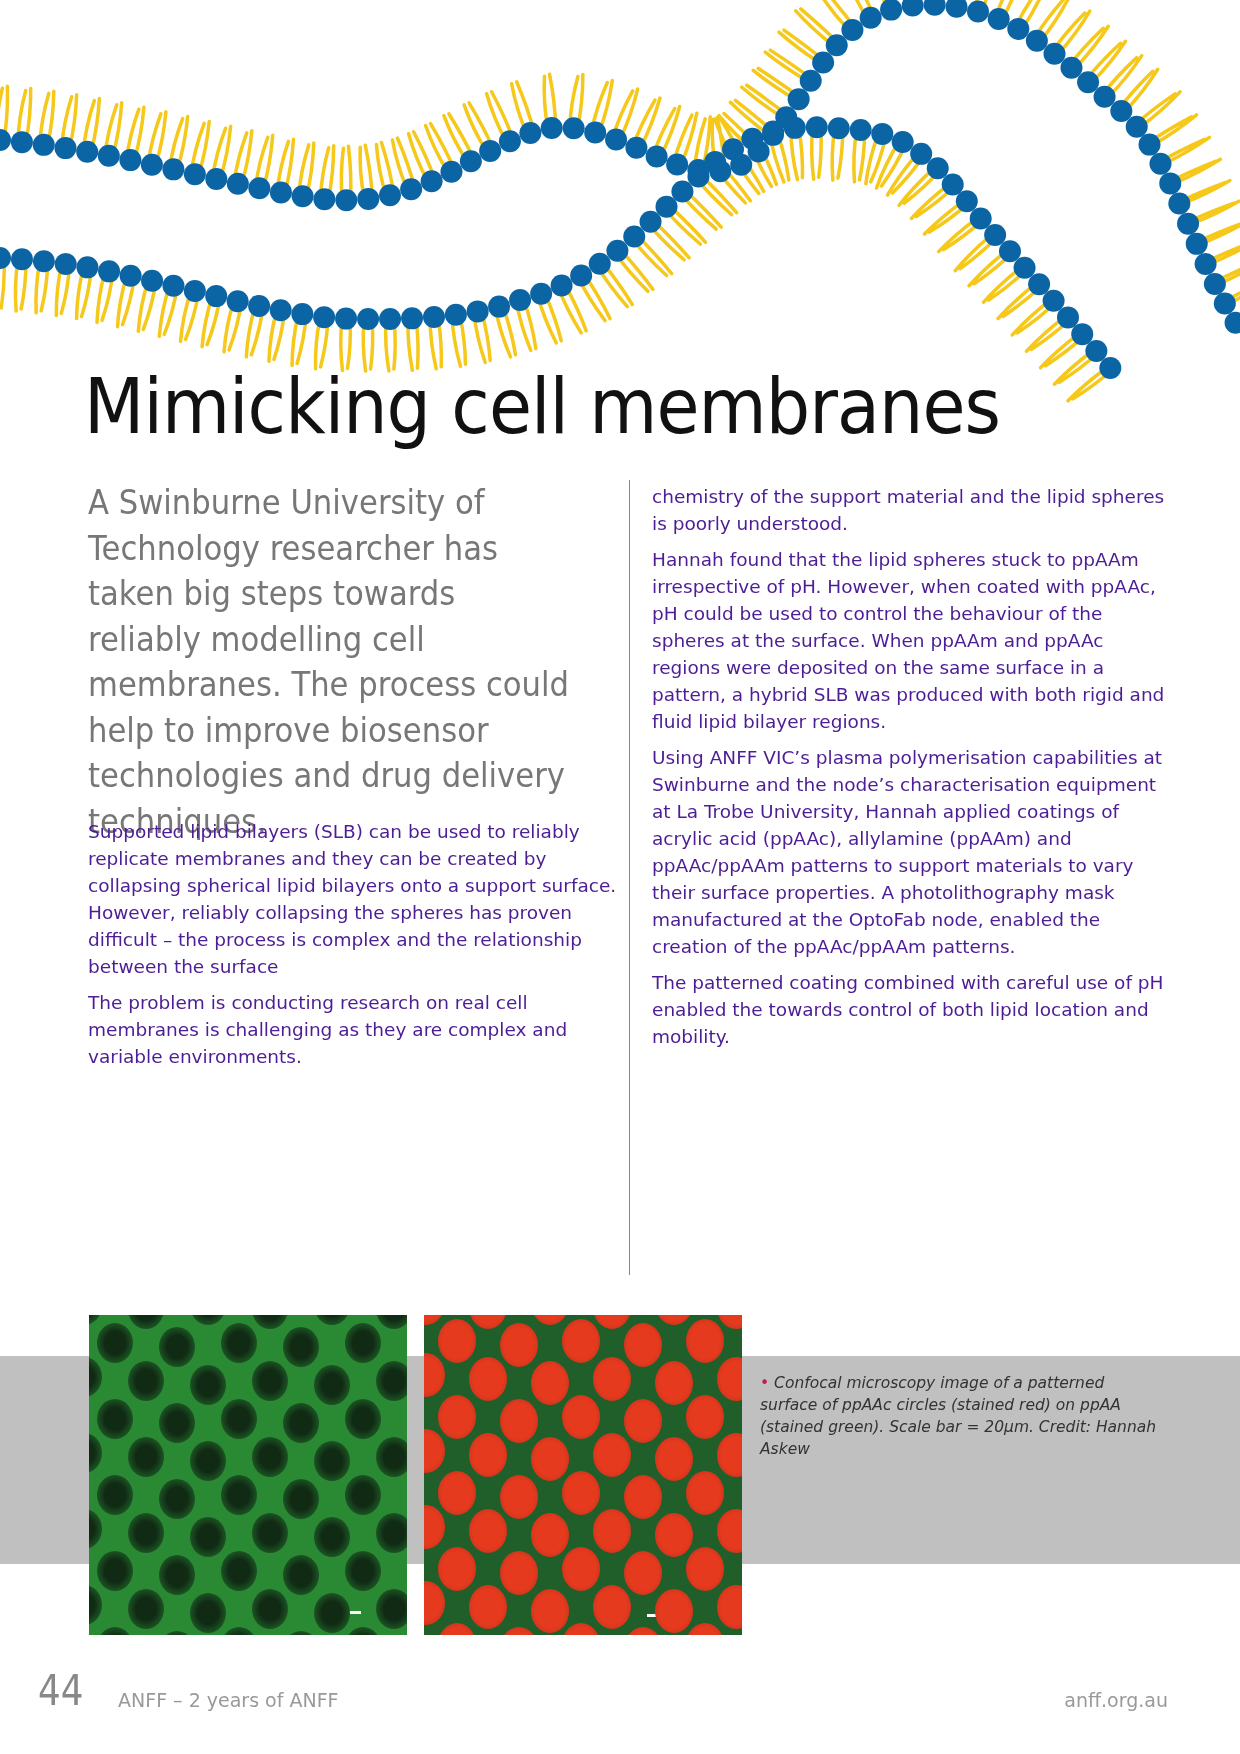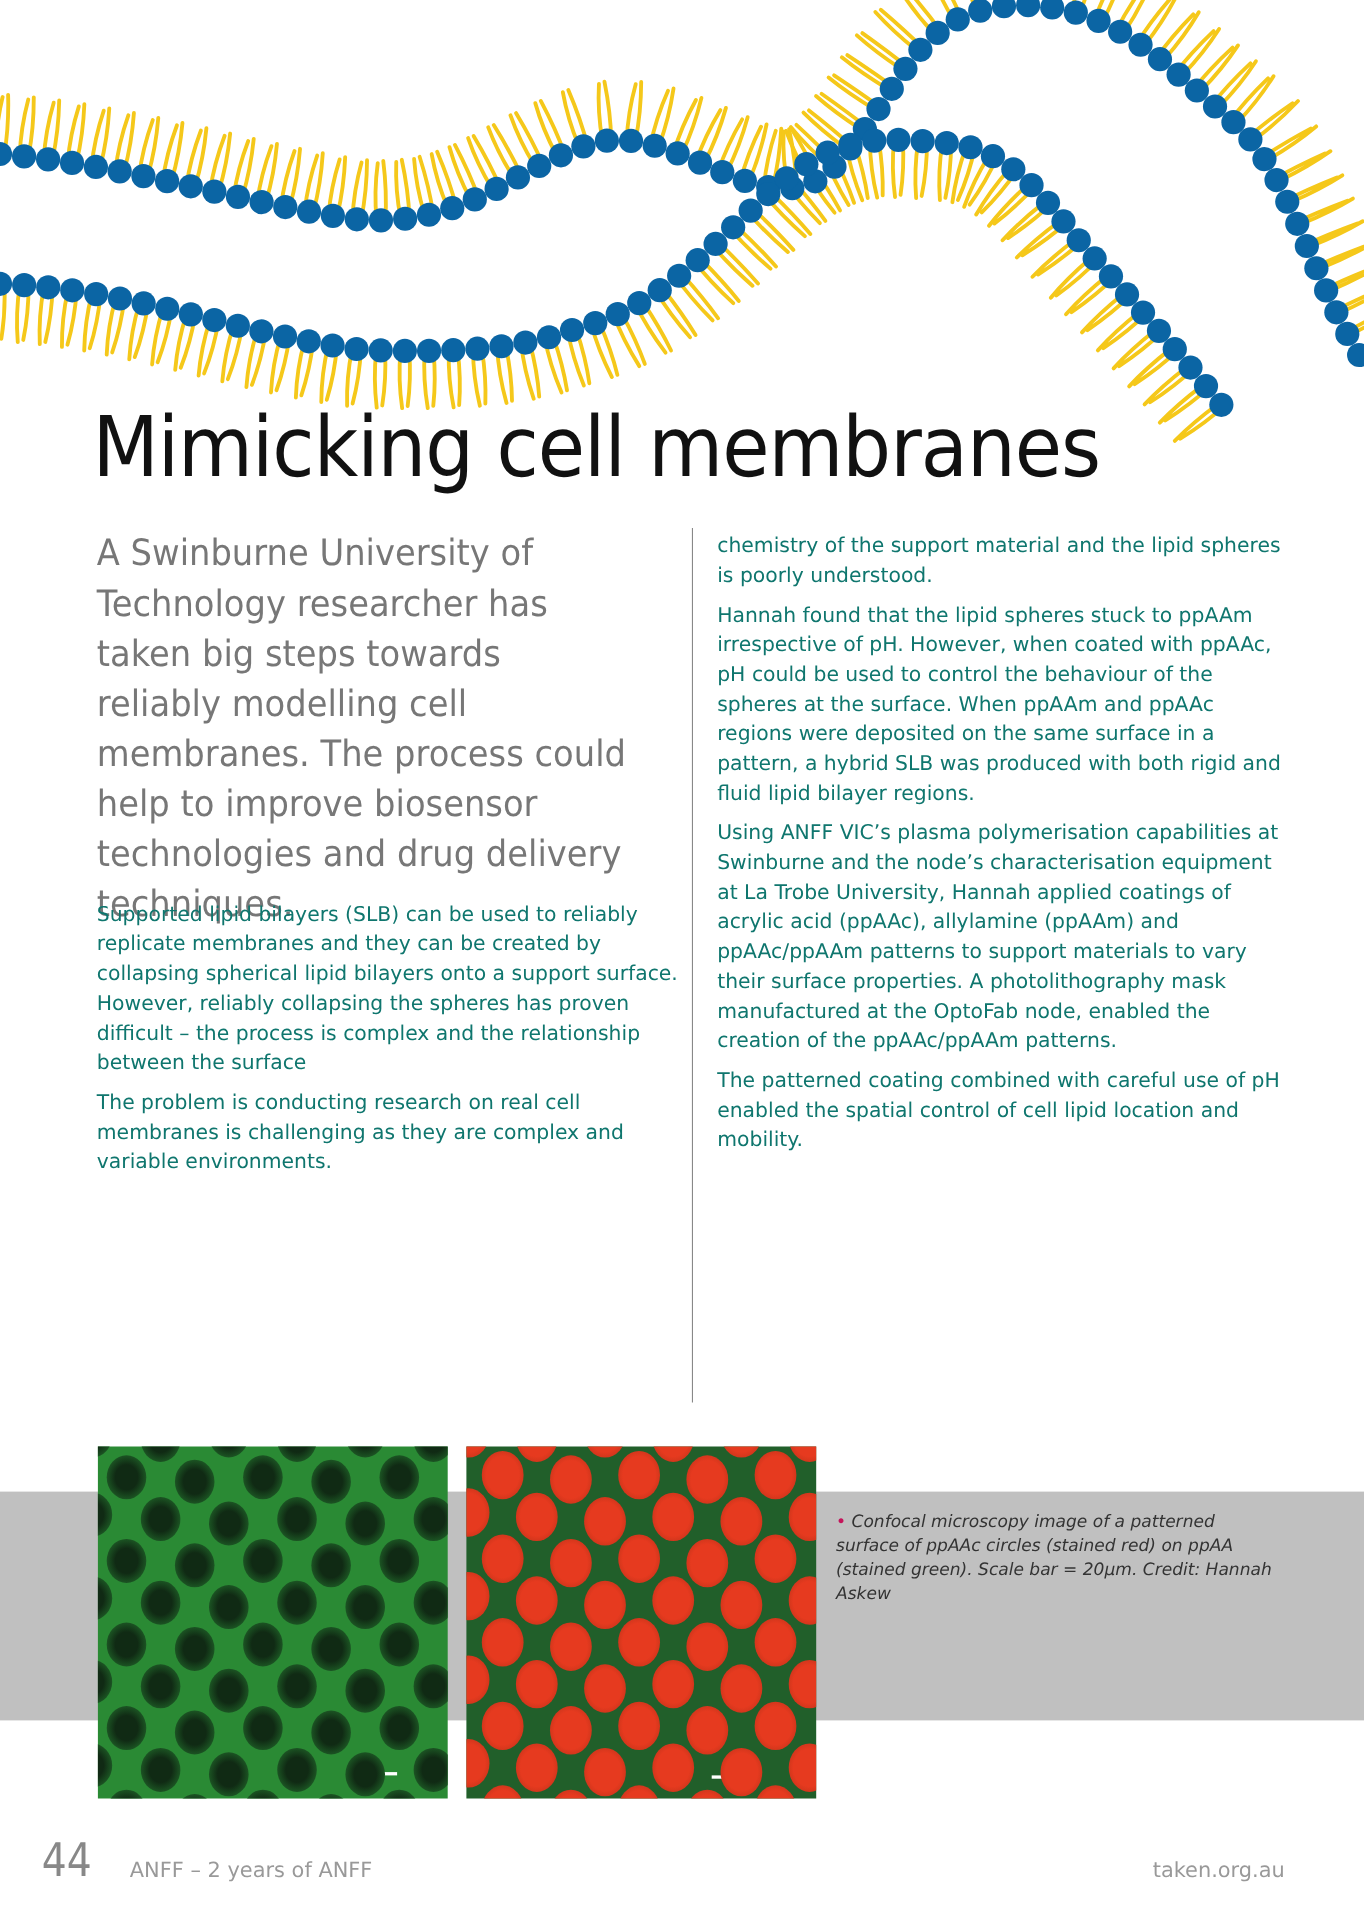--- a/index.html
+++ b/index.html
@@ -1,20 +1,20 @@
 <!DOCTYPE html>
 <html><head>
 <meta charset="utf-8">
 <style>
   html, body { margin:0; padding:0; background:#fff; }
   body { width:1240px; height:1754px; position:relative; overflow:hidden; font-family:"DejaVu Sans", sans-serif; }
   .membrane { position:absolute; left:0; top:0; width:1240px; height:410px; }
   .title { position:absolute; left:84px; top:362px; font-size:76px; font-weight:200; color:#111; letter-spacing:-1px; margin:0; font-family:"DejaVu Sans", sans-serif; font-weight:normal; transform:scaleX(0.92); transform-origin:left top; }
   .standfirst { position:absolute; left:88px; top:480px; width:520px; font-size:33px; line-height:45.5px; color:#777; font-weight:normal; transform:scaleX(0.93); transform-origin:left top; }
-  .col { position:absolute; font-size:18.5px; line-height:27px; color:#0f766e; }
+  .col { position:absolute; font-size:18.5px; line-height:27px; color:#4c1d95; }
   .col p { margin:0 0 9px 0; }
   .col-left { left:88px; top:818px; width:530px; }
   .col-right { left:652px; top:483px; width:520px; }
   .divider { position:absolute; left:629px; top:480px; width:1px; height:795px; background:#888; }
   .band { position:absolute; left:0; top:1356px; width:1240px; height:208px; background:#c0c0c0; }
   .micro { position:absolute; top:1315px; width:318px; height:320px; overflow:hidden; }
   .micro-left { left:89px; background:#2a8a34; }
   .micro-right { left:424px; background:#215f2a; }
   .dot { position:absolute; border-radius:50%; }
   .micro-left .dot { width:36px; height:40px; background:radial-gradient(#102a14 40%, #1d5a25 75%, rgba(0,0,0,0) 100%); }
@@ -307,21 +307,21 @@
   <p>Supported lipid bilayers (SLB) can be used to reliably replicate membranes and they can be created by collapsing spherical lipid bilayers onto a support surface. However, reliably collapsing the spheres has proven difficult – the process is complex and the relationship between the surface</p>
   <p>The problem is conducting research on real cell membranes is challenging as they are complex and variable environments.</p>
 </div>
 
 <div class="divider"></div>
 
 <div class="col col-right">
   <p>chemistry of the support material and the lipid spheres is poorly understood.</p>
   <p>Hannah found that the lipid spheres stuck to ppAAm irrespective of pH. However, when coated with ppAAc, pH could be used to control the behaviour of the spheres at the surface. When ppAAm and ppAAc regions were deposited on the same surface in a pattern, a hybrid SLB was produced with both rigid and fluid lipid bilayer regions.</p>
   <p>Using ANFF VIC’s plasma polymerisation capabilities at Swinburne and the node’s characterisation equipment at La Trobe University, Hannah applied coatings of acrylic acid (ppAAc), allylamine (ppAAm) and ppAAc/ppAAm patterns to support materials to vary their surface properties. A photolithography mask manufactured at the OptoFab node, enabled the creation of the ppAAc/ppAAm patterns.</p>
-  <p>The patterned coating combined with careful use of pH enabled the spatial control of cell lipid location and mobility.</p>
+  <p>The patterned coating combined with careful use of pH enabled the towards control of both lipid location and mobility.</p>
 </div>
 
 <div class="band"></div>
 
 <div class="micro micro-left">
   <div class="scalebar" style="left:228px; top:296px; width:44px;"></div>
 <div class="dot" style="left: -23px; top: -30px;"></div>
     <div class="dot" style="left: 39px; top: -26px;"></div>
     <div class="dot" style="left: 101px; top: -30px;"></div>
     <div class="dot" style="left: 163px; top: -26px;"></div>
@@ -436,13 +436,13 @@
     <div class="dot" style="left: 262px; top: 308px;"></div>
   </div>
 
 <div class="caption">
   <span class="bullet">•</span>
   <span>Confocal microscopy image of a patterned surface of ppAAc circles (stained red) on ppAA (stained green). Scale bar = 20μm. Credit: Hannah Askew</span>
 </div>
 
 <div class="footer-num">44</div>
 <div class="footer-text">ANFF – 2 years of ANFF</div>
-<div class="footer-url">taken.org.au</div>
+<div class="footer-url">anff.org.au</div>
 
 </body></html>

